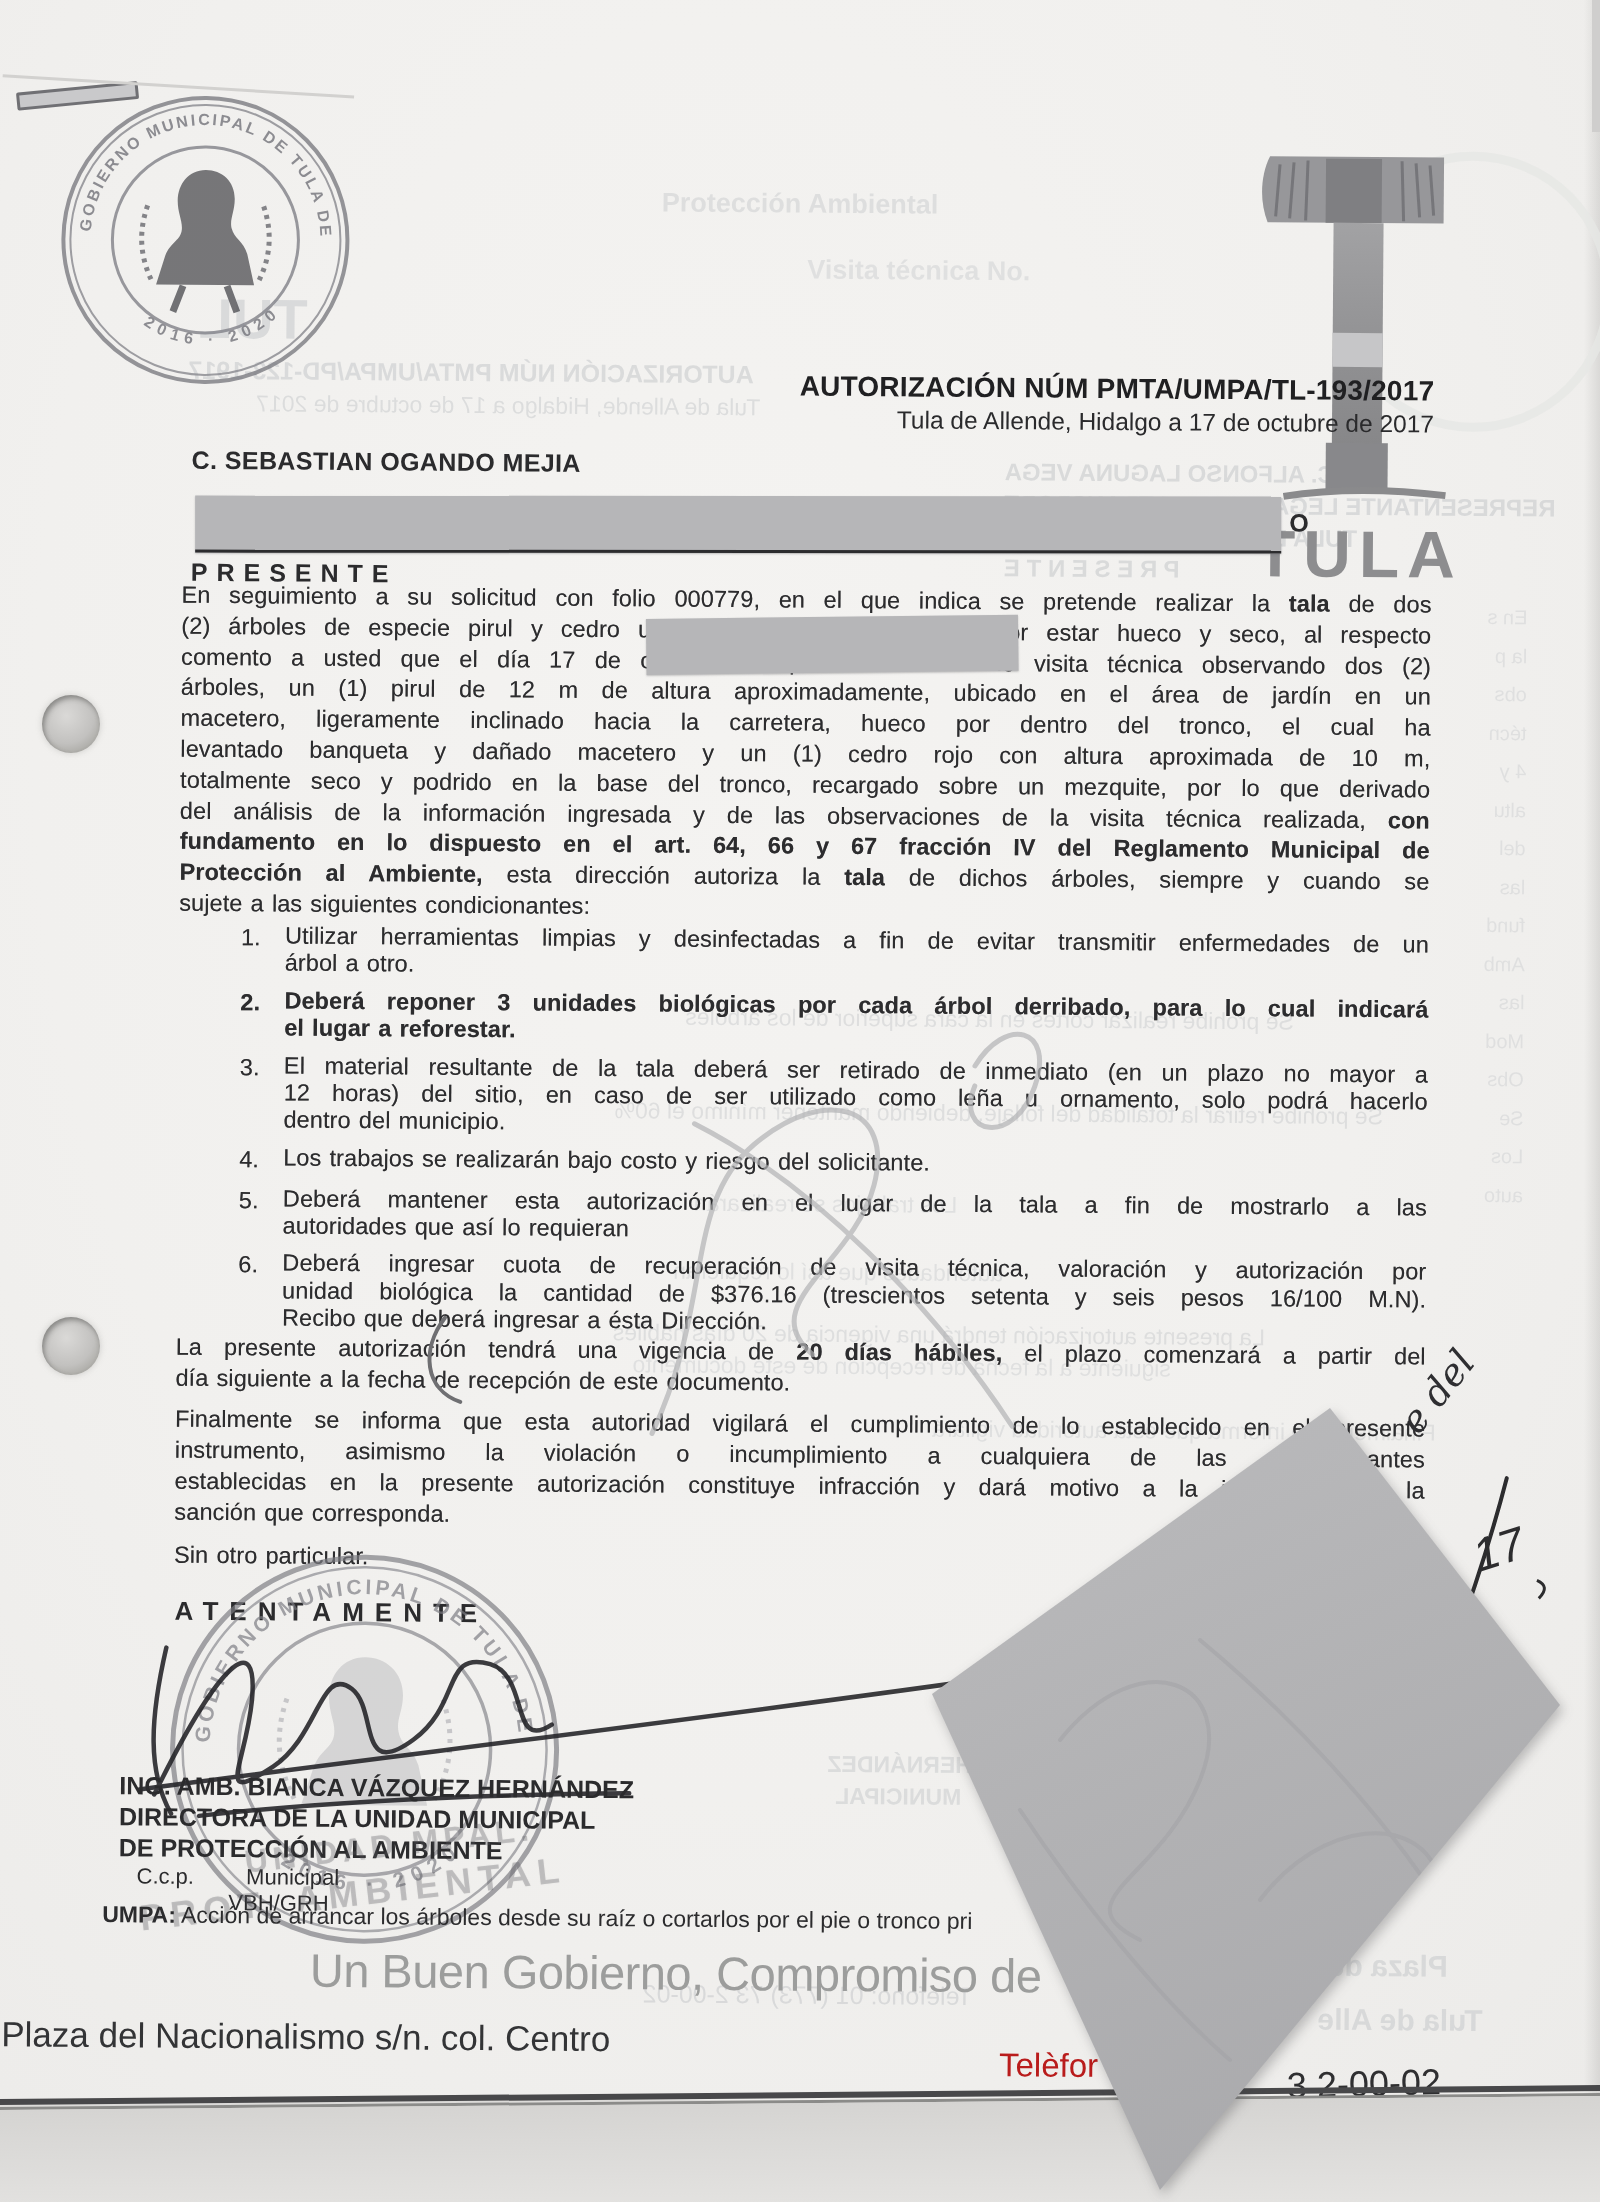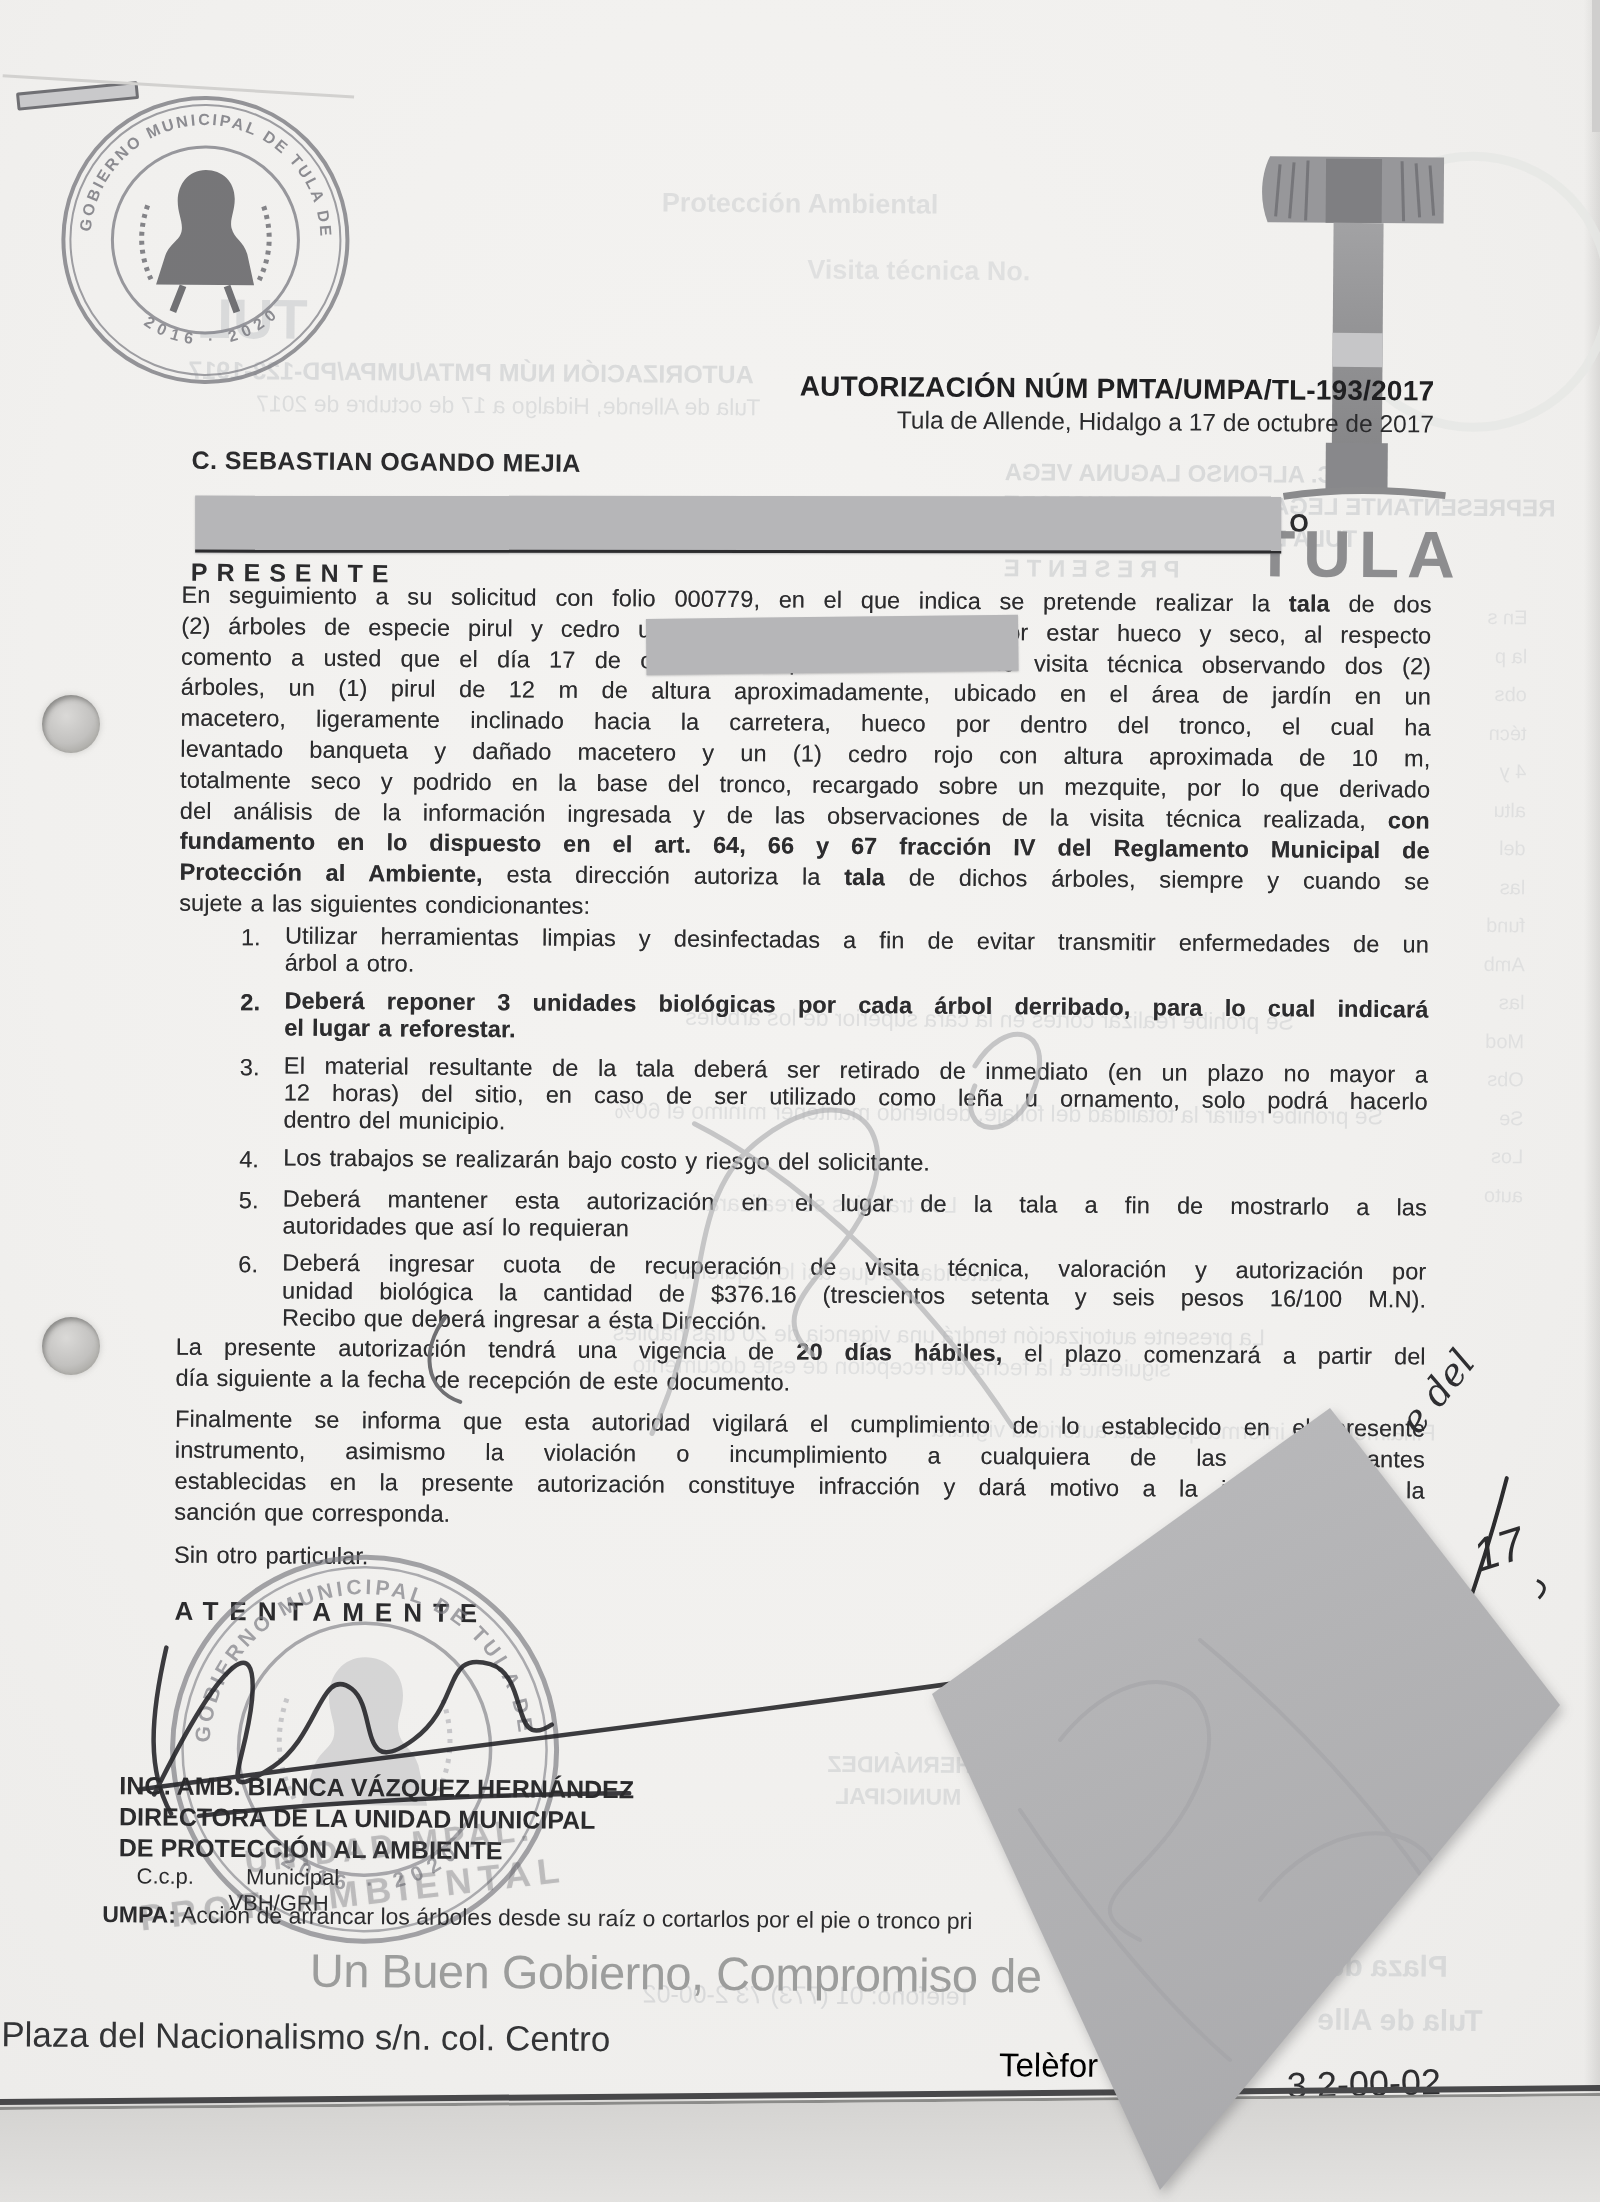--- a/index.html
+++ b/index.html
@@ -281,21 +281,21 @@
 
     <div class="stampword" style="left:255px;top:1826px;font-size:32px;letter-spacing:5px;opacity:.5;">UNIDAD MPAL.</div>
     <div class="stampword" style="left:150px;top:1872px;font-size:36px;letter-spacing:7px;opacity:.5;">PROT. AMBIENTAL</div>
 
     <div class="abs" style="left:114px;top:1902px;font-size:23px;white-space:nowrap;color:#2c2c2e;">
       <span class="b">UMPA:</span><span> Acción de arrancar los árboles desde su raíz o cortarlos por el pie o tronco pri</span>
     </div>
 
     <div class="abs" style="left:322px;top:1942px;font-size:47px;color:#9c9d9c;white-space:nowrap;letter-spacing:-.5px;">Un Buen Gobierno, Compromiso de</div>
     <div class="abs" style="left:14px;top:2016px;font-size:35px;color:#333436;white-space:nowrap;">Plaza del Nacionalismo s/n. col. Centro</div>
-    <div class="abs" style="left:1012px;top:2040px;font-size:33px;color:#000000;white-space:nowrap;">Telèfor</div>
+    <div class="abs" style="left:1012px;top:2040px;font-size:33px;color:#b91c1c;white-space:nowrap;">Telèfor</div>
     <div class="abs" style="left:1300px;top:2054px;font-size:36px;color:#2f2f31;white-space:nowrap;transform:rotate(-2deg);">3 2-00-02</div>
 
     <div class="handa" style="left:1398px;top:1360px;font-size:38px;transform:rotate(-52deg);">e del</div>
     <svg class="abs" style="left:1430px;top:1440px;" width="150" height="230" viewBox="0 0 150 230">
       <path d="M85 28 C72 80 50 150 32 200" fill="none" stroke="#2c2c2e" stroke-width="4" stroke-linecap="round"></path>
       <text x="58" y="122" font-size="46" font-family="DejaVu Serif,serif" font-style="italic" fill="#2c2c2e" transform="rotate(-18 58 122)">17</text>
       <path d="M116 130 q14 6 2 18" fill="none" stroke="#2c2c2e" stroke-width="3"></path>
     </svg>
   </div>
 

